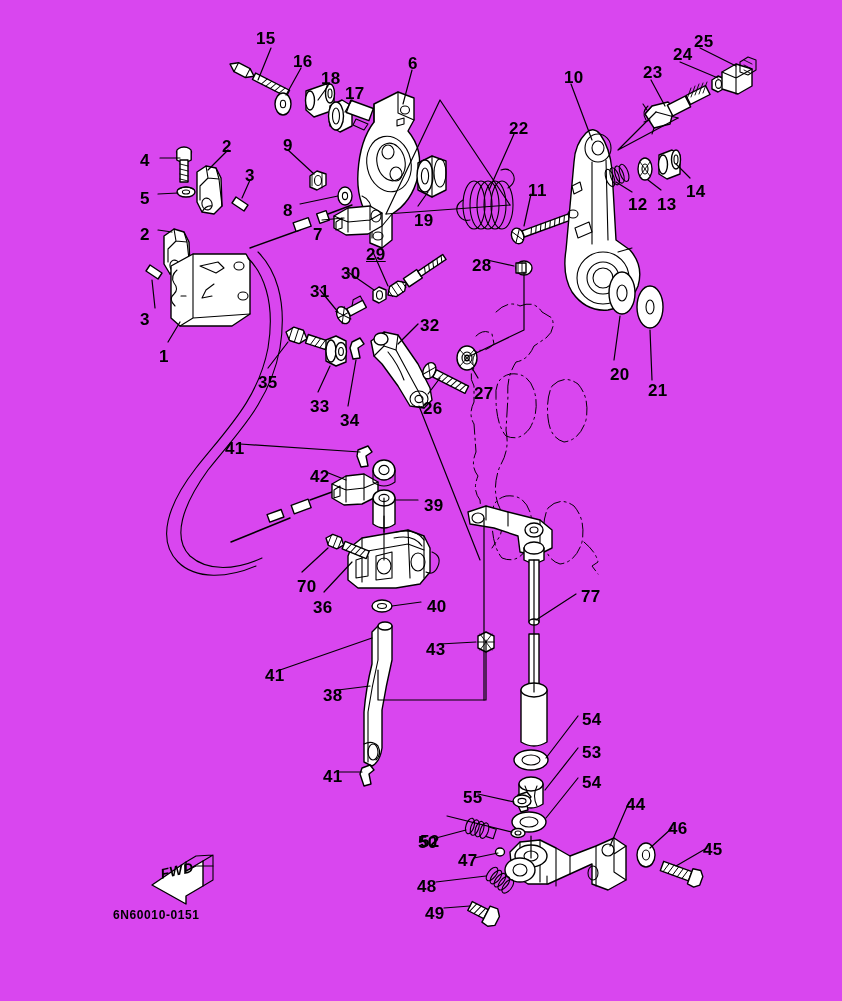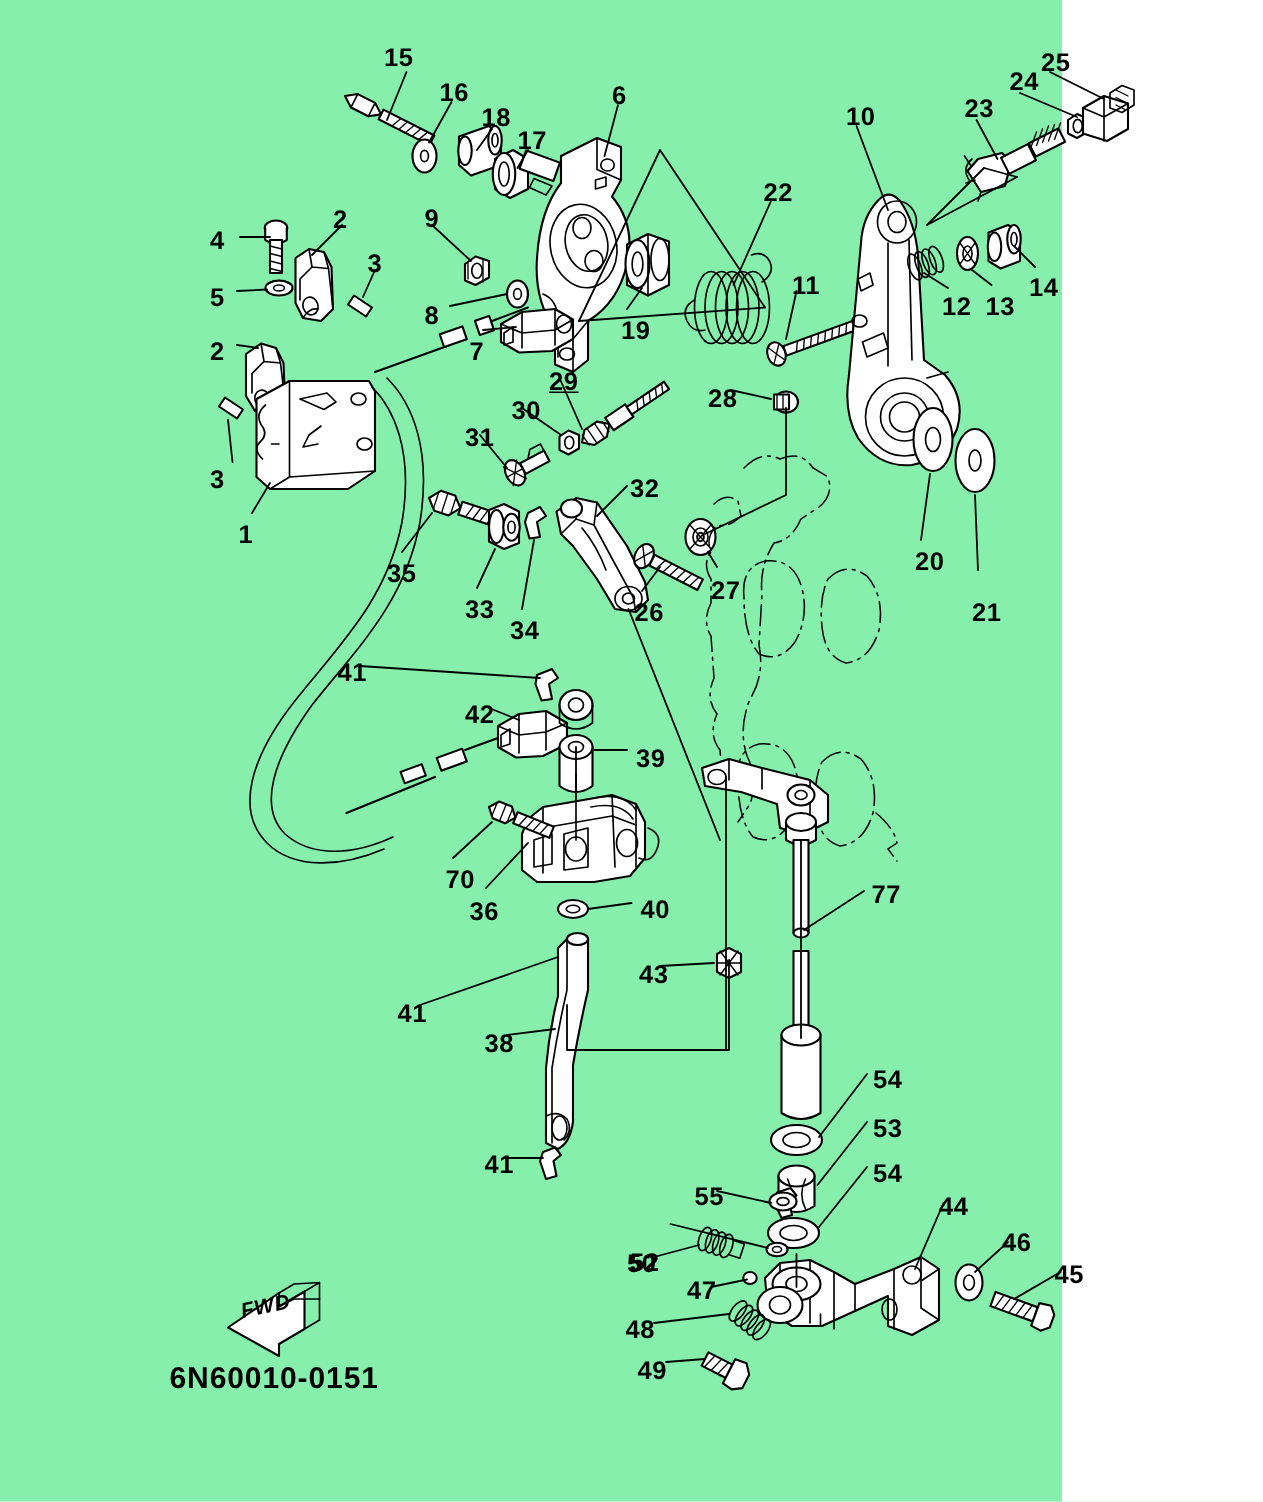--- a/index.html
+++ b/index.html
@@ -1,24 +1,24 @@
 <!DOCTYPE html>
 <html><head>
 <meta charset="utf-8">
 <title>Parts Diagram 6N60010-0151</title>
 <style>
   html,body{margin:0;padding:0;background:#ffffff;}
   body{width:842px;height:1001px;overflow:hidden;
        font-family:"Liberation Sans", sans-serif;color:#000;}
-  #sheet{position:relative;width:708px;height:1001px;background:#86efac;}
+  #sheet{position:relative;width:842px;height:1001px;background:#d946ef;}
   #art{position:absolute;left:0;top:0;width:842px;height:1001px;}
   .callout{position:absolute;font-family:"Liberation Sans",sans-serif;
            font-size:17px;font-weight:bold;color:#000;letter-spacing:.4px;
            line-height:1;white-space:nowrap;}
-  #partno{position:absolute;left:113px;top:908px;font-size:20px;
+  #partno{position:absolute;left:113px;top:908px;font-size:12px;
           font-weight:bold;letter-spacing:.6px;}
   #fwdlabel{position:absolute;left:159px;top:866px;font-size:14px;
             font-weight:bold;font-style:italic;letter-spacing:.5px;
             transform:rotate(-12deg);transform-origin:left top;}
 </style>
 </head>
 <body>
 
 <div id="sheet">
 
@@ -591,21 +591,21 @@
       <div class="callout" style="left: 657px; top: 196px;">13</div>
       <div class="callout" style="left: 686px; top: 183px;">14</div>
       <div class="callout" style="left: 140px; top: 311px;">3</div>
       <div class="callout" style="left: 159px; top: 348px;">1</div>
       <div class="callout" style="left: 366px; top: 246px; text-decoration: underline;">29</div>
       <div class="callout" style="left: 341px; top: 265px;">30</div>
       <div class="callout" style="left: 310px; top: 283px;">31</div>
       <div class="callout" style="left: 472px; top: 257px;">28</div>
       <div class="callout" style="left: 420px; top: 317px;">32</div>
       <div class="callout" style="left: 610px; top: 366px;">20</div>
-      <div class="callout" style="left: 648px; top: 400px;">21</div>
+      <div class="callout" style="left: 648px; top: 382px;">21</div>
       <div class="callout" style="left: 258px; top: 374px;">35</div>
       <div class="callout" style="left: 310px; top: 398px;">33</div>
       <div class="callout" style="left: 340px; top: 412px;">34</div>
       <div class="callout" style="left: 474px; top: 385px;">27</div>
       <div class="callout" style="left: 423px; top: 400px;">26</div>
       <div class="callout" style="left: 225px; top: 440px;">41</div>
       <div class="callout" style="left: 310px; top: 468px;">42</div>
       <div class="callout" style="left: 424px; top: 497px;">39</div>
       <div class="callout" style="left: 297px; top: 578px;">70</div>
       <div class="callout" style="left: 313px; top: 599px;">36</div>

